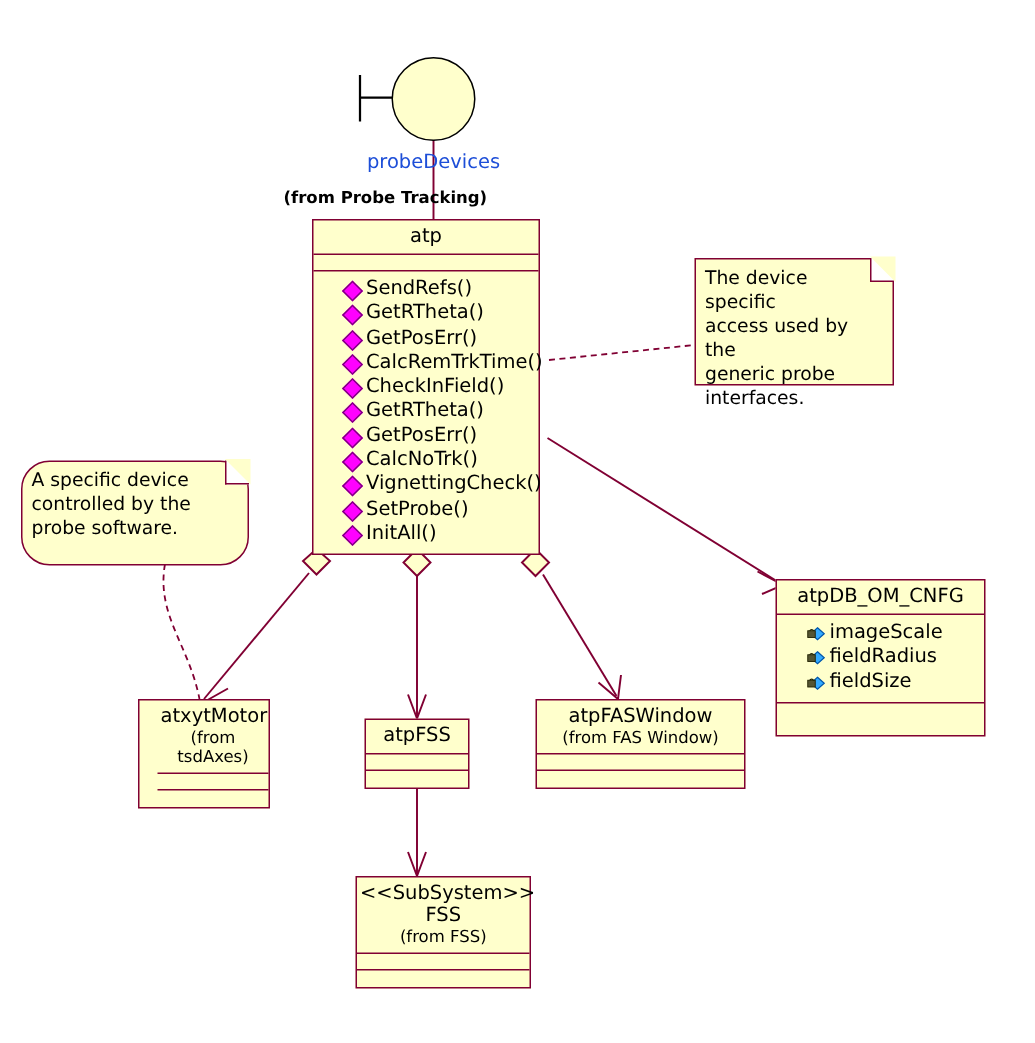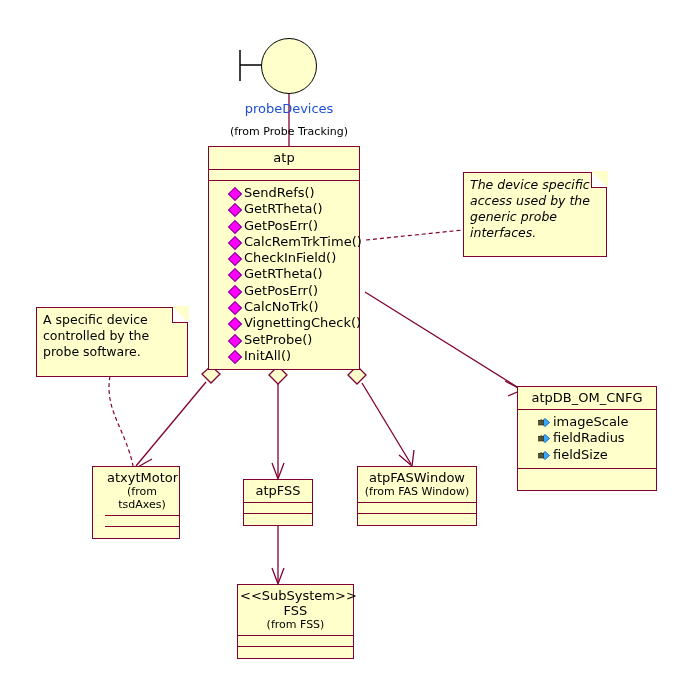--- a/index.html
+++ b/index.html
@@ -133,25 +133,25 @@
   .iface-label {
     position: absolute;
     text-align: center;
     font-size: 13px;
     line-height: 15px;
     color: #1d4ed8;
     white-space: nowrap;
   }
   .iface-sub {
     position: absolute;
-    text-align: center;
     font-size: 11px;
     line-height: 13px;
     color: #000000;
     white-space: nowrap;
+    font-weight: bold;
   }
 </style>
 </head>
 <body>
 
 <div id="diagram-canvas">
 
   <svg class="edge-layer" viewBox="0 0 690 695" width="690" height="695">
 
     <path d="M 276 65 L 240 65" stroke="#000000" stroke-width="1.5" fill="none"></path>
@@ -232,31 +232,31 @@
         <span class="icon-method"></span>
         <span>SetProbe()</span>
       </span>
       <span class="member">
         <span class="icon-method"></span>
         <span>InitAll()</span>
       </span>
     </div>
   </div>
 
-  <div class="uml-note" style="left:463px; top:172px; width:144px; height:85px;font-style:italic;">
+  <div class="uml-note" style="left:463px; top:172px; width:133px; height:85px;">
     <span class="note-fold"></span>
     <div class="note-text">
       <div>The device specific</div>
       <div>access used by the</div>
       <div>generic probe</div>
       <div>interfaces.</div>
     </div>
   </div>
 
-  <div class="uml-note" style="left:36px; top:307px; width:152px; height:70px;">
+  <div class="uml-note" style="left:14px; top:307px; width:152px; height:70px;border-radius:19px;">
     <span class="note-fold"></span>
     <div class="note-text">
       <div>A specific device</div>
       <div>controlled by the</div>
       <div>probe software.</div>
     </div>
   </div>
 
   <div class="uml-box" style="left:517px; top:386px; width:140px;">
     <div class="uml-compartment uml-title">
@@ -301,21 +301,21 @@
   </div>
 
   <div class="uml-box" style="left:243px; top:479px; width:70px;">
     <div class="uml-compartment uml-title">
       <span>atpFSS</span>
     </div>
     <div class="uml-compartment empty-compartment"></div>
     <div class="uml-compartment empty-compartment"></div>
   </div>
 
-  <div class="uml-box" style="left:357px; top:466px; width:120px;">
+  <div class="uml-box" style="left:357px; top:466px; width:140px;">
     <div class="uml-compartment uml-title">
       <span class="uml-stereo">atpFASWindow</span>
       <span class="uml-sub">(from FAS Window)</span>
     </div>
     <div class="uml-compartment empty-compartment"></div>
     <div class="uml-compartment empty-compartment"></div>
   </div>
 
   <div class="uml-box" style="left:237px; top:584px; width:117px;">
     <div class="uml-compartment uml-title">

